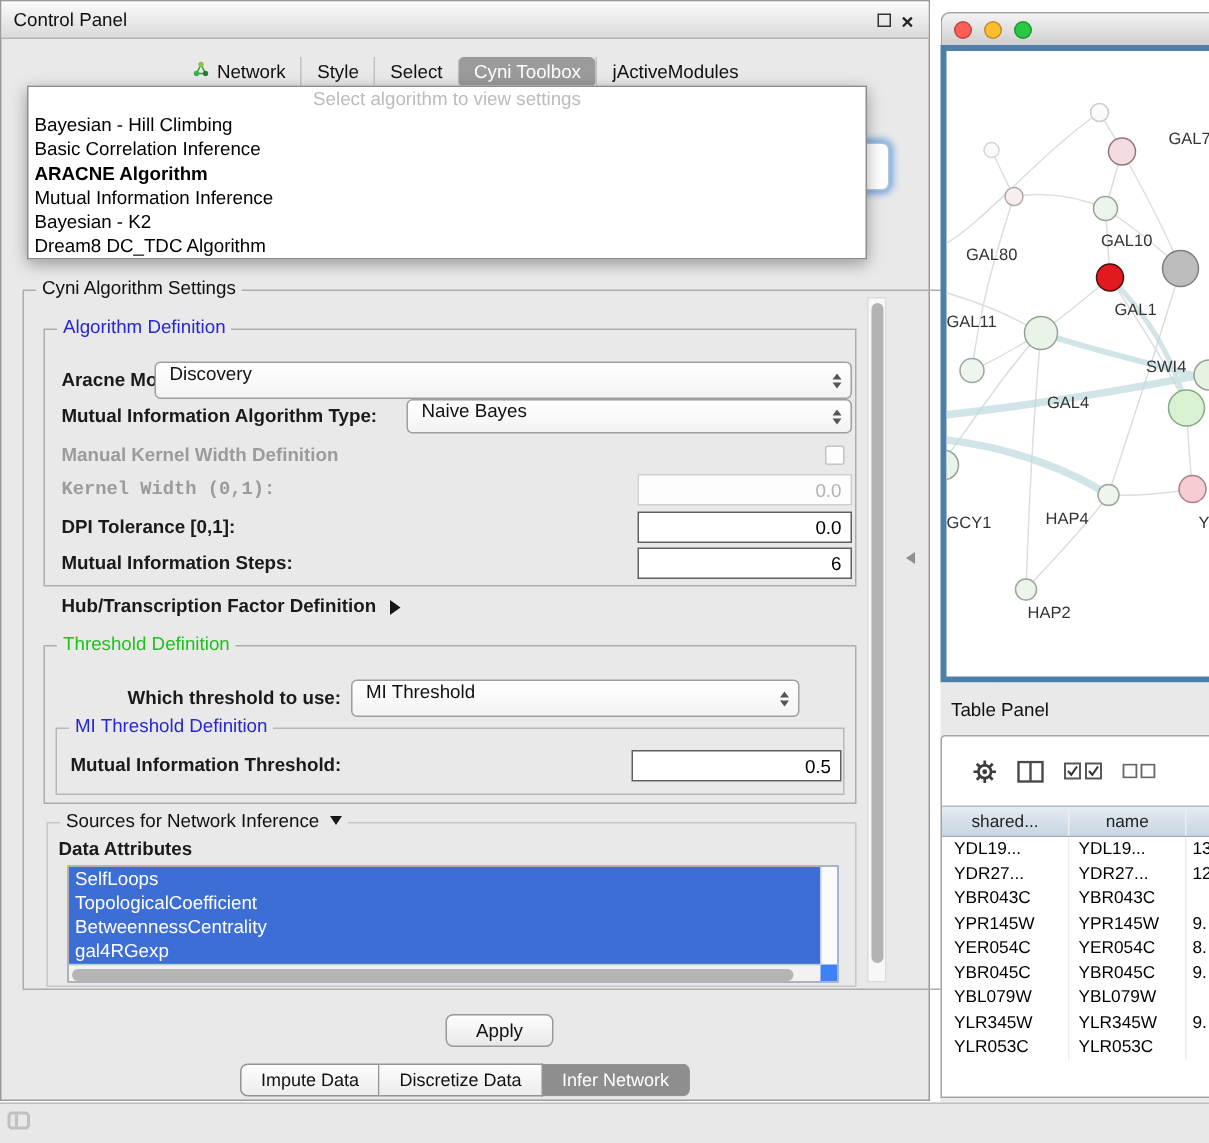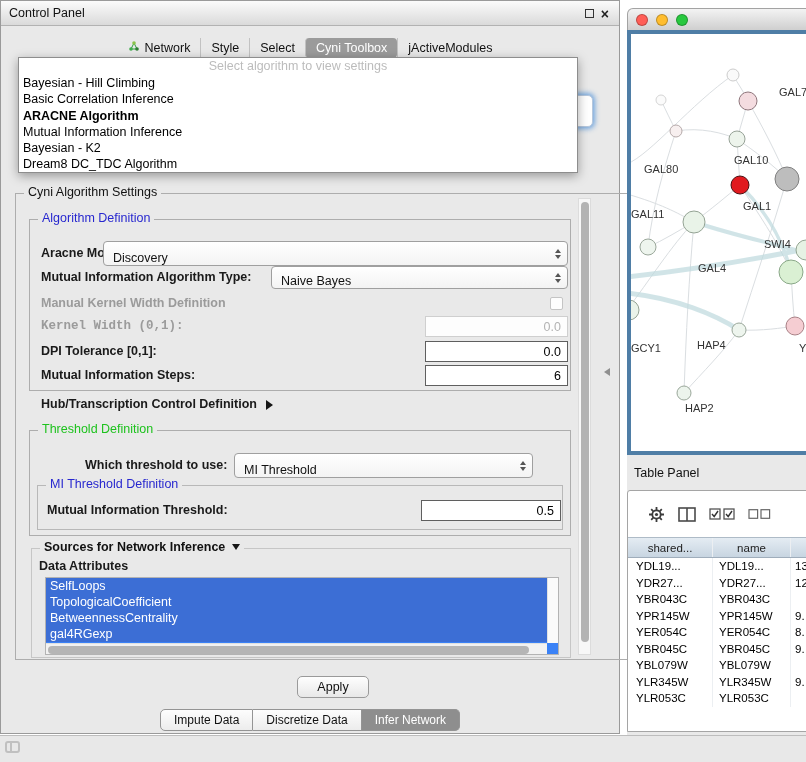--- a/index.html
+++ b/index.html
@@ -45,21 +45,21 @@
   #settings-group { left: 14px; top: 192px; width: 649px; height: 467px; }
   #algodef-group { left: 28px; top: 218px; width: 542px; height: 172px; }
   #threshold-group { left: 28px; top: 429px; width: 542px; height: 106px; }
   #mithr-group { left: 36px; top: 484px; width: 526px; height: 45px; border-color: #b8b8b8; }
   #sources-group { left: 30px; top: 547px; width: 540px; height: 110px; border-color: #c6c6c6; }
 
   .lbl { position: absolute; font-size: 12.5px; font-weight: bold; color: #1a1a1a; white-space: nowrap; line-height: 15px; }
   .lbl.dis { color: #9b9b9b; }
 
   .combo { position: absolute; background: linear-gradient(#ffffff, #f3f3f3);
-    border: 1px solid #9f9f9f; border-radius: 4px; display: flex; align-items: flex-end; }
+    border: 1px solid #9f9f9f; border-radius: 4px; display: flex; align-items: flex-start; }
   .combo .txt { padding-left: 9px; font-size: 12.5px; color: #111; }
   .combo .arrows { position: absolute; right: 6px; top: 50%; transform: translateY(-50%);
     display: flex; flex-direction: column; gap: 2px; }
   .tri-up { width: 0; height: 0; border-left: 3.5px solid transparent; border-right: 3.5px solid transparent; border-bottom: 4.5px solid #555; }
   .tri-dn { width: 0; height: 0; border-left: 3.5px solid transparent; border-right: 3.5px solid transparent; border-top: 4.5px solid #555; }
 
   .field { position: absolute; background: #fff; border: 1px solid #5f5f5f;
     display: flex; align-items: center; justify-content: flex-end; padding-right: 6px; font-size: 12.5px; color: #000; }
   .field.disabled { border-color: #cfcfcf; color: #b3b3b3; background: #fdfdfd; }
 
@@ -212,21 +212,21 @@
   <div class="field" style="left:424px; top:340px; width:143px; height:21px;">
     <span>0.0</span>
   </div>
 
   <span class="lbl" style="left:40px; top:367px;">Mutual Information Steps:</span>
   <div class="field" style="left:424px; top:364px; width:143px; height:21px;">
     <span>6</span>
   </div>
 
   <div id="hub-row">
-    <span class="lbl" style="position:static;">Hub/Transcription Control Definition</span>
+    <span class="lbl" style="position:static;">Hub/Transcription Factor Definition</span>
     <span class="tri-right"></span>
   </div>
 
   <div class="group" id="threshold-group">
     <span class="grp-title green">Threshold Definition</span>
   </div>
 
   <span class="lbl" style="left:84px; top:457px;">Which threshold to use:</span>
   <div class="combo" style="left:233px; top:452px; width:299px; height:25px;">
     <span class="txt">MI Threshold</span>
@@ -239,21 +239,21 @@
   <div class="group" id="mithr-group">
     <span class="grp-title blue">MI Threshold Definition</span>
   </div>
   <span class="lbl" style="left:46px; top:502px;">Mutual Information Threshold:</span>
   <div class="field" style="left:420px; top:499px; width:140px; height:21px;">
     <span>0.5</span>
   </div>
 
   <div class="group" id="sources-group">
     <span class="grp-title">
-      <span style="font-weight:bold;">Sources for Network Inference</span>
+      <span style="font-weight:normal;">Sources for Network Inference</span>
       <span class="tri-down-b"></span>
     </span>
   </div>
 
   <span class="lbl" id="attr-label">Data Attributes</span>
   <div id="attr-list">
     <div id="attr-items">
         <div class="attr-item">SelfLoops</div>
         <div class="attr-item">TopologicalCoefficient</div>
         <div class="attr-item">BetweennessCentrality</div>

